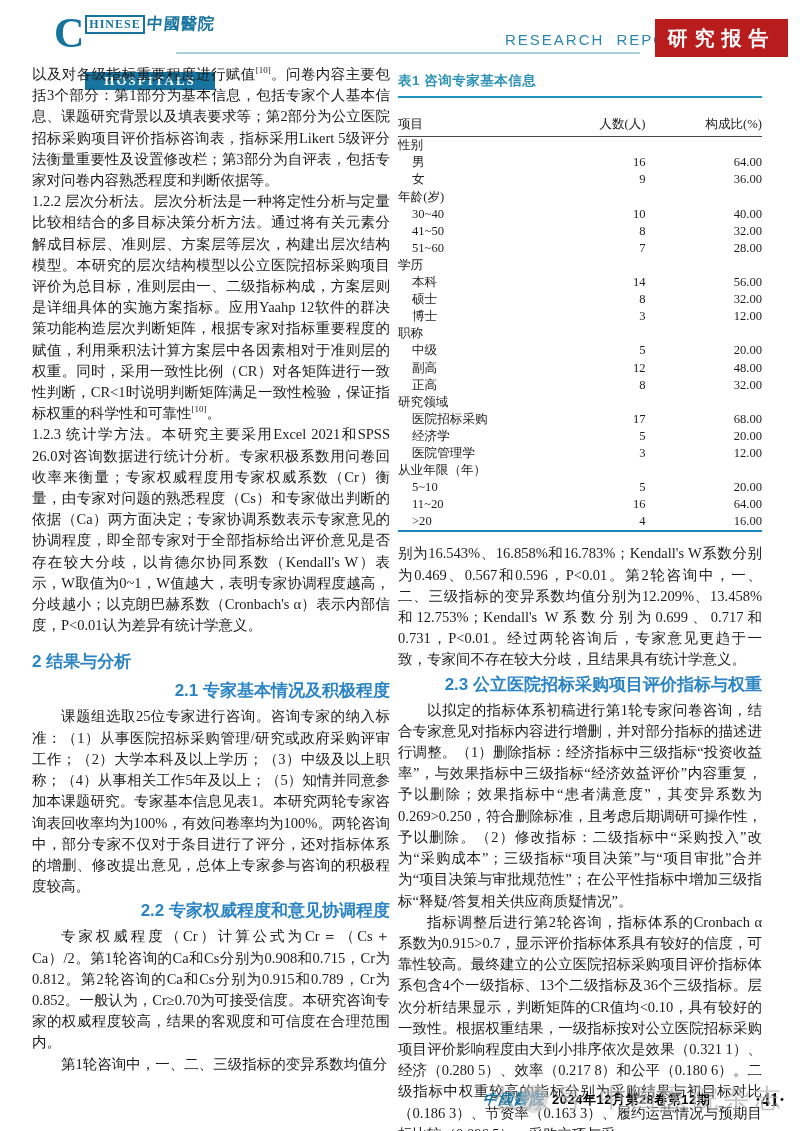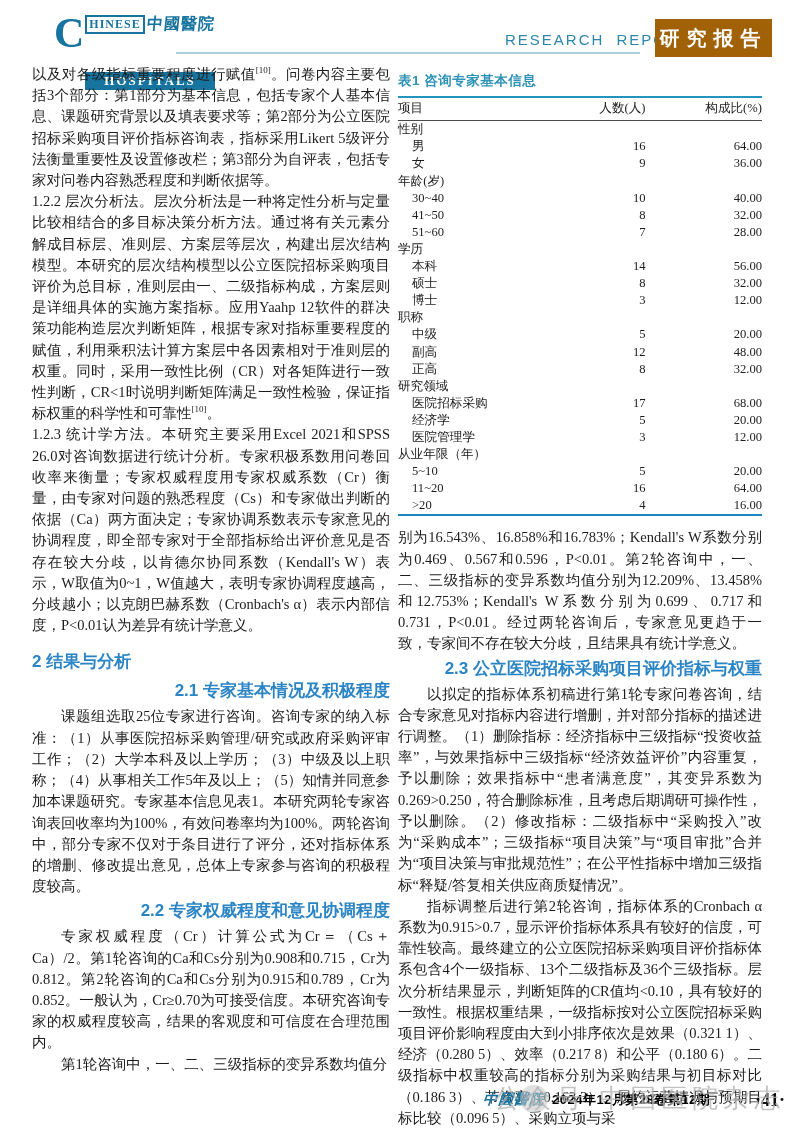--- a/index.html
+++ b/index.html
@@ -11,21 +11,21 @@
   .logo{position:absolute;left:54px;top:14px;display:flex;align-items:flex-start;color:#17749e;}
   .logo-c{font-size:42px;line-height:38px;font-weight:bold;font-family:"Liberation Serif",serif;}
   .logo-right{display:flex;flex-direction:column;margin-left:1px;gap:36px;}
   .logo-top{display:flex;align-items:center;gap:2px;}
   .logo-hinese{font-family:"Liberation Serif",serif;font-weight:bold;font-size:12px;border:2px solid #17749e;padding:0 2px;letter-spacing:1px;}
   .logo-cn{font-weight:bold;font-size:16px;letter-spacing:1px;transform:skewX(-6deg);}
   .logo-hospitals{font-family:"Liberation Serif",serif;font-weight:bold;font-size:13px;background:#17749e;color:#fff;
                   padding:1px 19px;letter-spacing:2px;margin-top:1px;align-self:flex-start;}
   .research-report{position:absolute;left:505px;top:31px;font-family:"Liberation Sans",sans-serif;
                    color:#2c87ad;font-size:15px;letter-spacing:2px;word-spacing:6px;}
-  .badge{position:absolute;left:655px;top:19px;width:117px;height:38px;background:#a16207;color:#ffffff;
+  .badge{position:absolute;left:655px;top:19px;width:133px;height:38px;background:#b91c1c;color:#ffffff;
          font-family:"Liberation Sans",sans-serif;font-weight:bold;font-size:20px;letter-spacing:7px;
          display:flex;align-items:center;justify-content:center;}
   .hdr-rule{position:absolute;left:176px;top:52px;width:464px;height:2px;background:#a9cedd;}
 
   
   .columns{position:absolute;left:32px;top:64px;width:738px;display:flex;gap:8px;}
   .col{font-size:14.5px;line-height:21.2px;text-align:justify;}
   .col-left{width:358px;}
   .col-right{width:364px;}
   .col p{margin:0;}
@@ -35,21 +35,21 @@
          margin:15px 0 7px 0;line-height:22px;text-align:left;}
   h3.sub{font-family:"Liberation Sans",sans-serif;color:#2b84c4;font-size:17px;font-weight:bold;
          margin:3px 0 5px 0;line-height:21px;text-align:right;}
 
   
   .tbl-block{margin-bottom:11px;}
   .tbl-title{font-family:"Liberation Sans",sans-serif;font-weight:bold;color:#2e93b6;font-size:13.5px;
              margin:6px 0 5px 0;letter-spacing:0.5px;}
   table.expert{width:100%;border-collapse:collapse;font-size:12.6px;line-height:17.1px;
                border-top:2px solid #2493bd;border-bottom:2px solid #1b86c0;}
-  table.expert th{font-weight:normal;text-align:left;border-bottom:1px solid #4a4a4a;padding:2px 0 3px 0;}
+  table.expert th{font-weight:normal;text-align:left;border-bottom:1px solid #4a4a4a;padding:18px 0 3px 0;}
   table.expert th.c, table.expert td.num, table.expert td.pct{text-align:right;}
   table.expert td{padding:0;}
   td.cat{font-weight:normal;}
   td.item{padding-left:14px !important;}
 
   
   .footer{position:absolute;left:483px;top:1090px;display:flex;align-items:center;z-index:2;}
   .f-logo{color:#17749e;font-weight:bold;font-style:italic;font-size:14.5px;letter-spacing:1px;transform:skewX(-6deg);margin-right:7px;}
   .f-issue{color:#000000;font-family:"Liberation Sans",sans-serif;font-weight:bold;font-size:13px;letter-spacing:0.5px;}
   .f-page{position:absolute;left:755px;top:1090px;color:#111;font-weight:bold;font-size:18px;z-index:2;}

